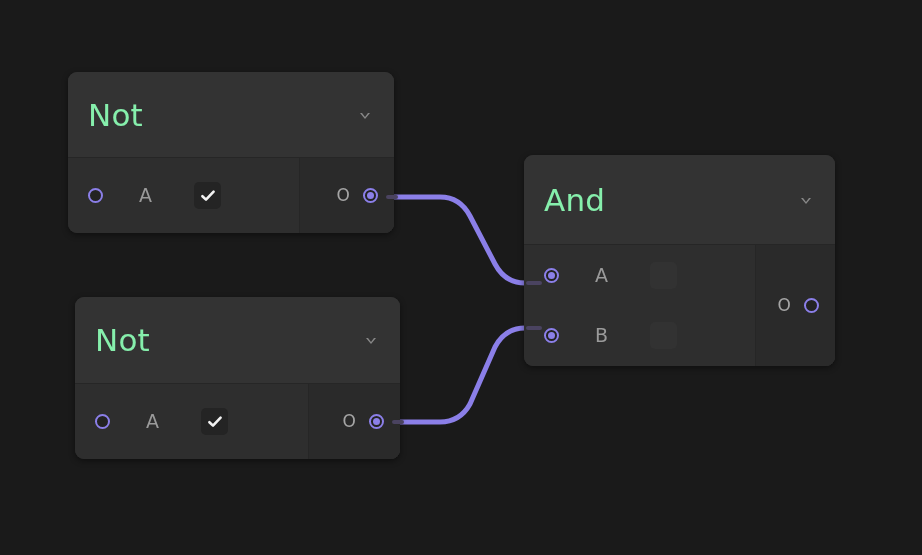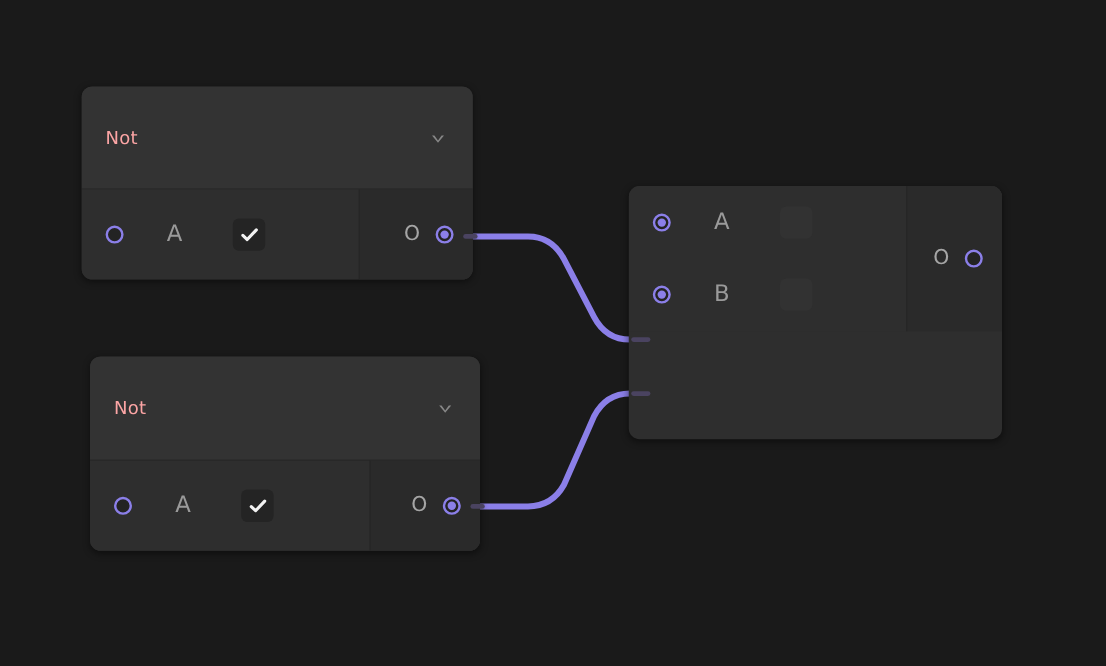--- a/index.html
+++ b/index.html
@@ -34,22 +34,22 @@
   }
   .node-header {
     background: #333333;
     display: flex;
     align-items: center;
     justify-content: space-between;
     box-sizing: border-box;
     border-bottom: 1px solid #262626;
   }
   .node-title {
-    color: #fca5a5;
-    font-size: 15px;
+    color: #86efac;
+    font-size: 31px;
     font-weight: 400;
     letter-spacing: 0.2px;
     white-space: nowrap;
   }
   .collapse-icon {
     width: 22px;
     height: 22px;
     display: flex;
     align-items: center;
     justify-content: center;
@@ -175,20 +175,28 @@
           </div>
           <div class="outputs-col" style="width: 95px; padding: 0px 16px 0px 0px;">
             <div class="port-row out">
               <div class="port-label out-label" style="margin-right: 13px;">O</div>
               <div class="port connected"></div>
             </div>
           </div>
         </div>
       </div>
       <div class="node" style="left: 524px; top: 155px; width: 311px; height: 211px;">
+        <div class="node-header" style="height: 90px; padding: 0px 18px 0px 20px;">
+          <div class="node-title">And</div>
+          <div class="collapse-icon">
+            <svg width="18" height="18" viewBox="0 0 18 18">
+              <path d="M4 7 L6 7 L9 11 L12 7 L14 7 L9 13 Z" fill="#8f8f8f"></path>
+            </svg>
+          </div>
+        </div>
         <div class="node-body" style="height: 121px;">
           <div class="inputs-col">
             <div class="port-row" style="height: 50%; padding: 0px 0px 0px 20px;">
               <div class="port connected"></div>
               <div class="port-label" style="margin-left: 36px;">A</div>
               <div class="checkbox unchecked" style="margin-left: 42px;"></div>
             </div>
             <div class="port-row" style="height: 50%; padding: 0px 0px 0px 20px;">
               <div class="port connected"></div>
               <div class="port-label" style="margin-left: 36px;">B</div>

